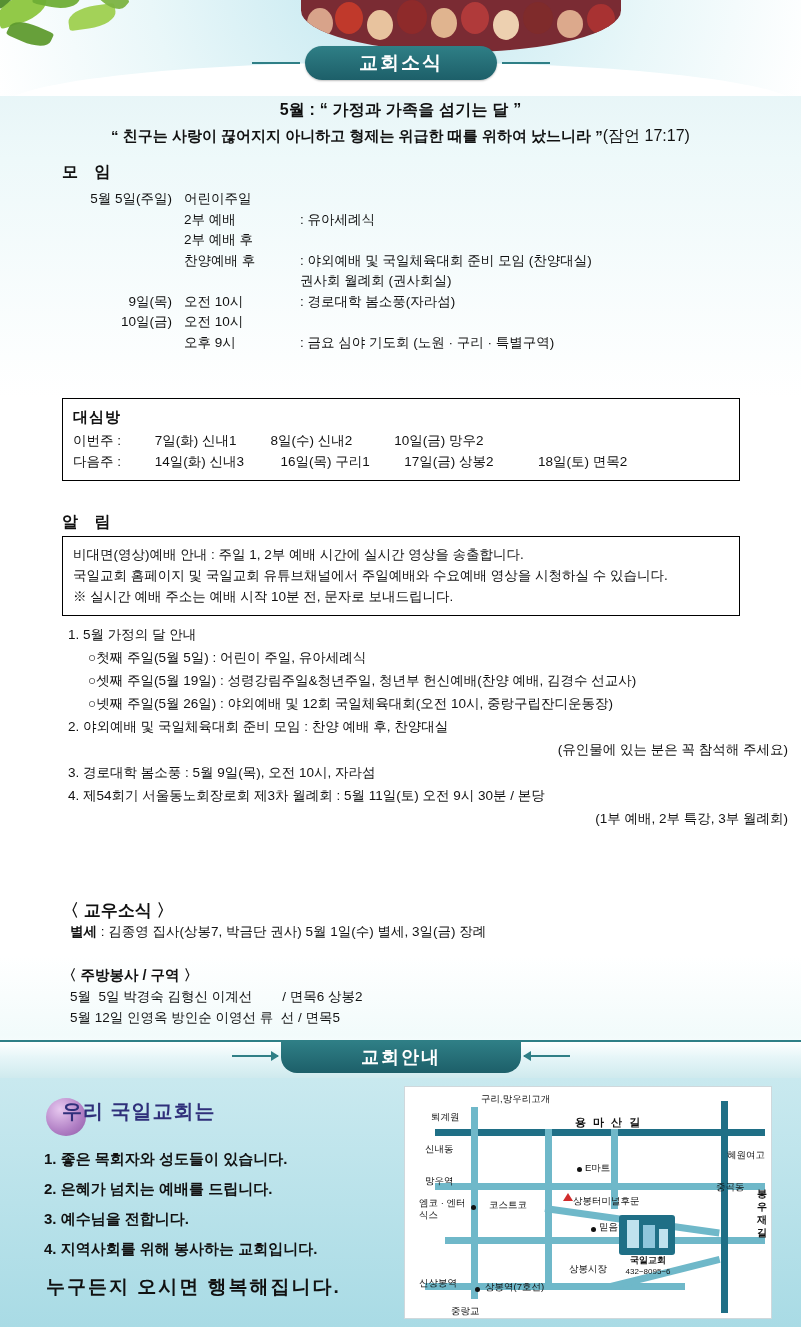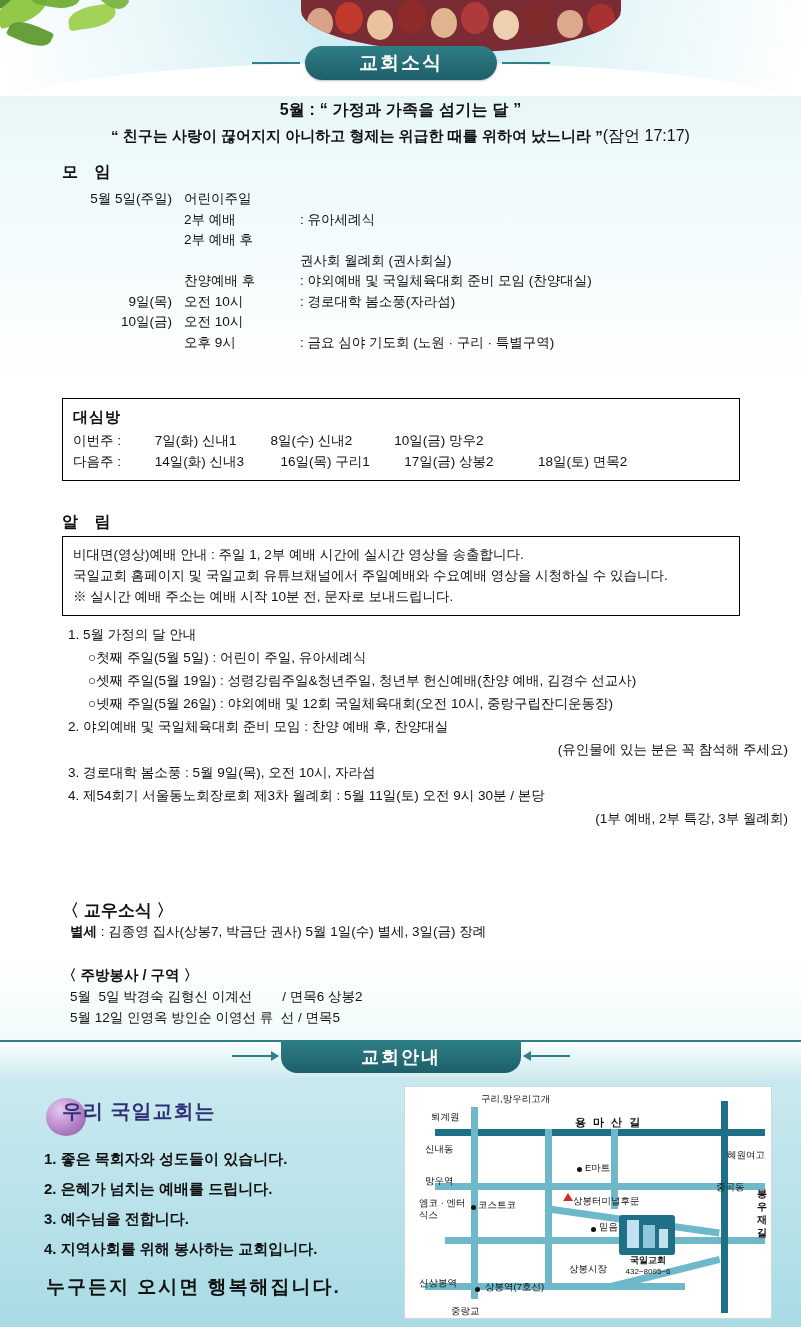--- a/index.html
+++ b/index.html
@@ -217,27 +217,27 @@
         <div class="m-date"></div>
         <div class="m-time">2부 예배</div>
         <div class="m-desc">: 유아세례식</div>
       </div>
       <div class="mrow">
         <div class="m-date"></div>
         <div class="m-time">2부 예배 후</div>
       </div>
       <div class="mrow">
         <div class="m-date"></div>
+        <div class="m-time">찬양예배 후</div>
+        <div class="m-desc">: 야외예배 및 국일체육대회 준비 모임 (찬양대실)</div>
+      </div>
+      <div class="mrow">
+        <div class="m-date"></div>
         <div class="m-time"></div>
         <div class="m-desc">권사회 월례회 (권사회실)</div>
-      </div>
-      <div class="mrow">
-        <div class="m-date"></div>
-        <div class="m-time">찬양예배 후</div>
-        <div class="m-desc">: 야외예배 및 국일체육대회 준비 모임 (찬양대실)</div>
       </div>
       <div class="mrow">
         <div class="m-date">9일(목)</div>
         <div class="m-time">오전 10시</div>
         <div class="m-desc">: 경로대학 봄소풍(자라섬)</div>
       </div>
       <div class="mrow">
         <div class="m-date">10일(금)</div>
         <div class="m-time">오전 10시</div>
       </div>
@@ -336,21 +336,21 @@
         <div class="mlabel" style="left:26px;top:24px;">퇴계원</div>
         <div class="mlabel b" style="left:170px;top:28px;font-size:11px;letter-spacing:2px;">용 마 산 길</div>
         <div class="mlabel" style="left:20px;top:56px;">신내동</div>
         <div class="mlabel" style="left:322px;top:62px;">혜원여고</div>
         <div class="mlabel" style="left:20px;top:88px;">망우역</div>
         <div class="mdot" style="left:172px;top:80px;"></div>
         <div class="mlabel" style="left:180px;top:75px;">E마트</div>
         <div class="mlabel" style="left:311px;top:94px;">중곡동</div>
         <div class="mlabel" style="left:14px;top:110px;width:48px;line-height:12px;white-space:normal;">엠코 · 엔터식스</div>
         <div class="mdot" style="left:66px;top:118px;"></div>
-        <div class="mlabel" style="left:73px;top:112px;">코스트코</div>
+        <div class="mlabel" style="left:84px;top:112px;">코스트코</div>
         <div class="mtri" style="left:158px;top:106px;"></div>
         <div class="mlabel" style="left:168px;top:108px;">상봉터미널후문</div>
         <div class="mdot" style="left:186px;top:140px;"></div>
         <div class="mlabel" style="left:194px;top:134px;">믿음약국</div>
         <div class="mlabel" style="left:164px;top:176px;">상봉시장</div>
         <div class="mlabel" style="left:14px;top:190px;">신상봉역</div>
         <div class="mdot" style="left:70px;top:200px;"></div>
         <div class="mlabel" style="left:80px;top:194px;">상봉역(7호선)</div>
         <div class="mlabel" style="left:46px;top:218px;">중랑교</div>
         <div class="vroad-text">봉

